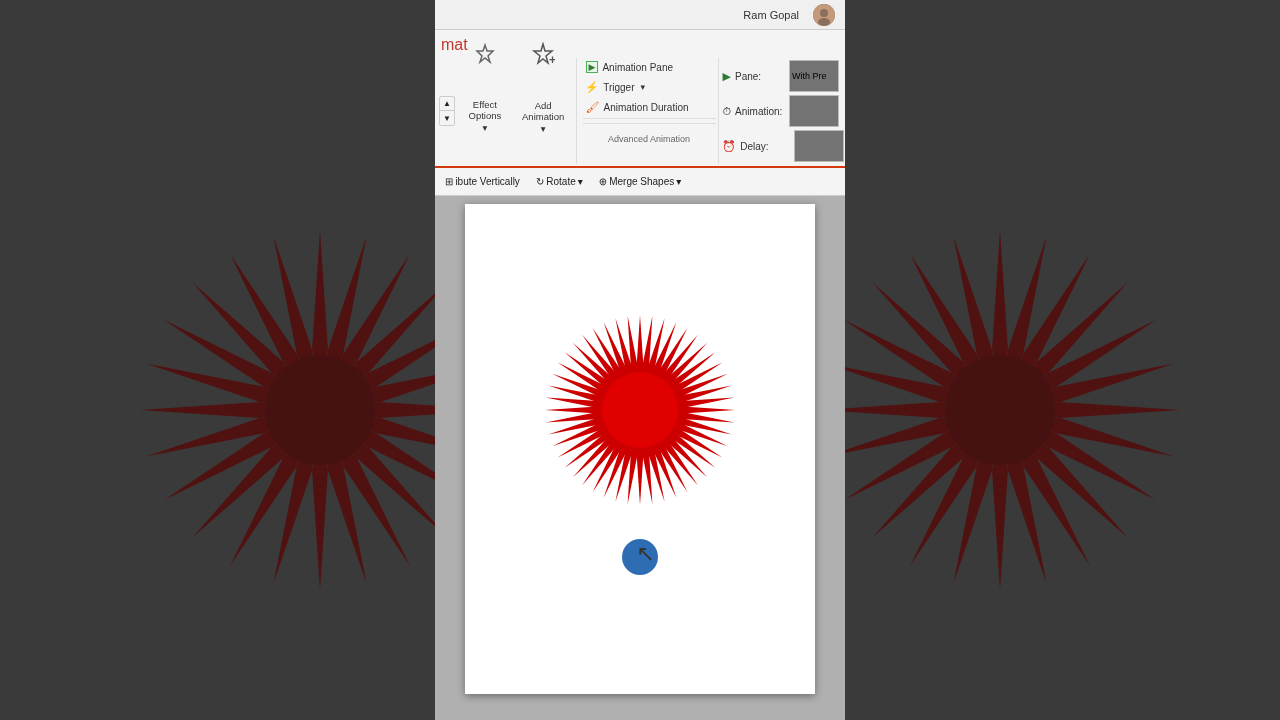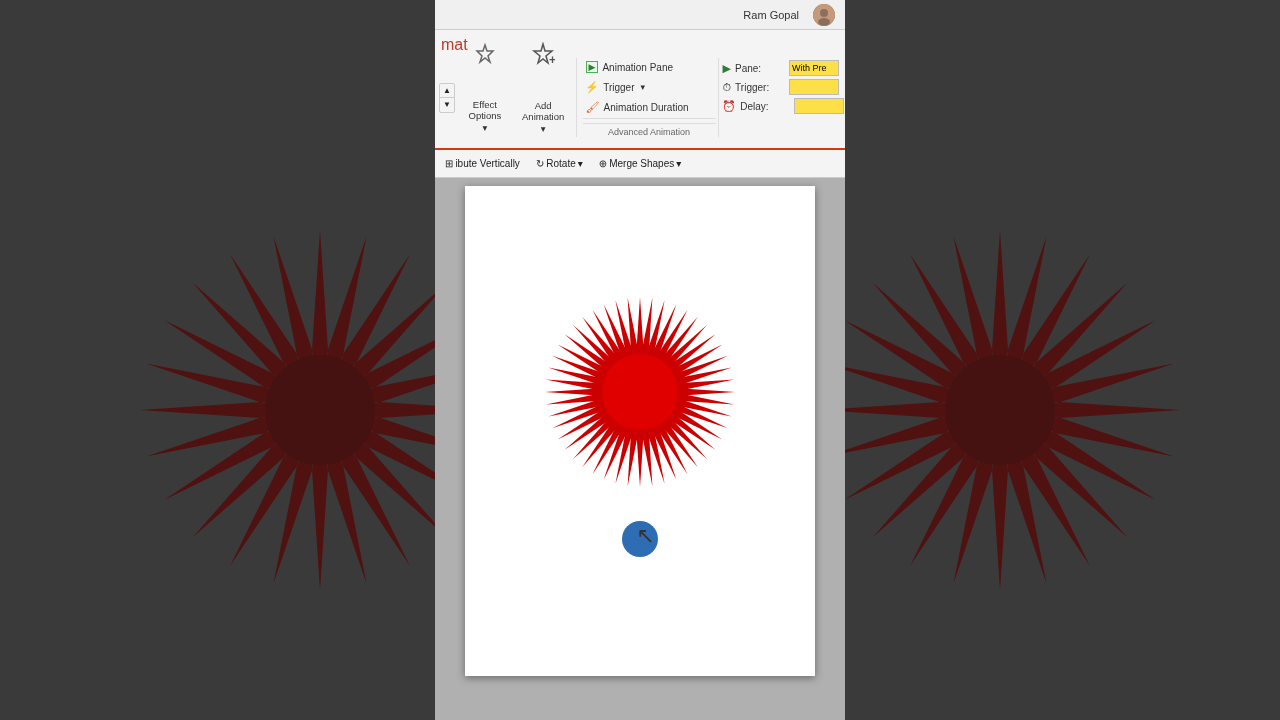--- a/index.html
+++ b/index.html
@@ -165,34 +165,34 @@
       display: flex;
       align-items: center;
       gap: 4px;
       font-size: 10px;
     }
     .timing-label {
       color: #333;
       min-width: 50px;
     }
     .timing-value {
-      background: #fde047;
+      background: #737373;
       border: 1px solid #bbb;
       padding: 0 3px;
-      height: 16px;
+      height: 32px;
       font-size: 9px;
       min-width: 50px;
     }
 
     .ribbon-section-label {
       font-size: 9px;
       color: #666;
       text-align: center;
       border-top: 1px solid #ddd;
-      padding-top: 3px;
+      padding-top: 10px;
       margin-top: 2px;
     }
 
     
     .toolbar-row {
       background: #f4f4f4;
       border-bottom: 1px solid #ccc;
       height: 28px;
       display: flex;
       align-items: center;
@@ -403,21 +403,21 @@
       </div>
 
       <div class="ribbon-timing-group">
         <div class="timing-row">
           <span style="color:#2e7d32; font-size:11px;">▶</span>
           <span class="timing-label">Pane:</span>
           <input class="timing-value" type="text" readonly="" style="width: 55px; font-size: 9px; border: 1px solid rgb(187, 187, 187); padding: 0px 2px;" value="With Pre">
         </div>
         <div class="timing-row">
           <span style="font-size:11px;">⏱</span>
-          <span class="timing-label">Trigger:</span>
+          <span class="timing-label">Animation:</span>
           <input class="timing-value" type="text" style="width: 40px; font-size: 9px; border: 1px solid rgb(187, 187, 187); padding: 0px 2px;">
         </div>
         <div class="timing-row">
           <span style="font-size:11px;">⏰</span>
           <span class="timing-label">Delay:</span>
           <input class="timing-value" type="text" style="width: 40px; font-size: 9px; border: 1px solid rgb(187, 187, 187); padding: 0px 2px;">
         </div>
       </div>
 
     </div>

